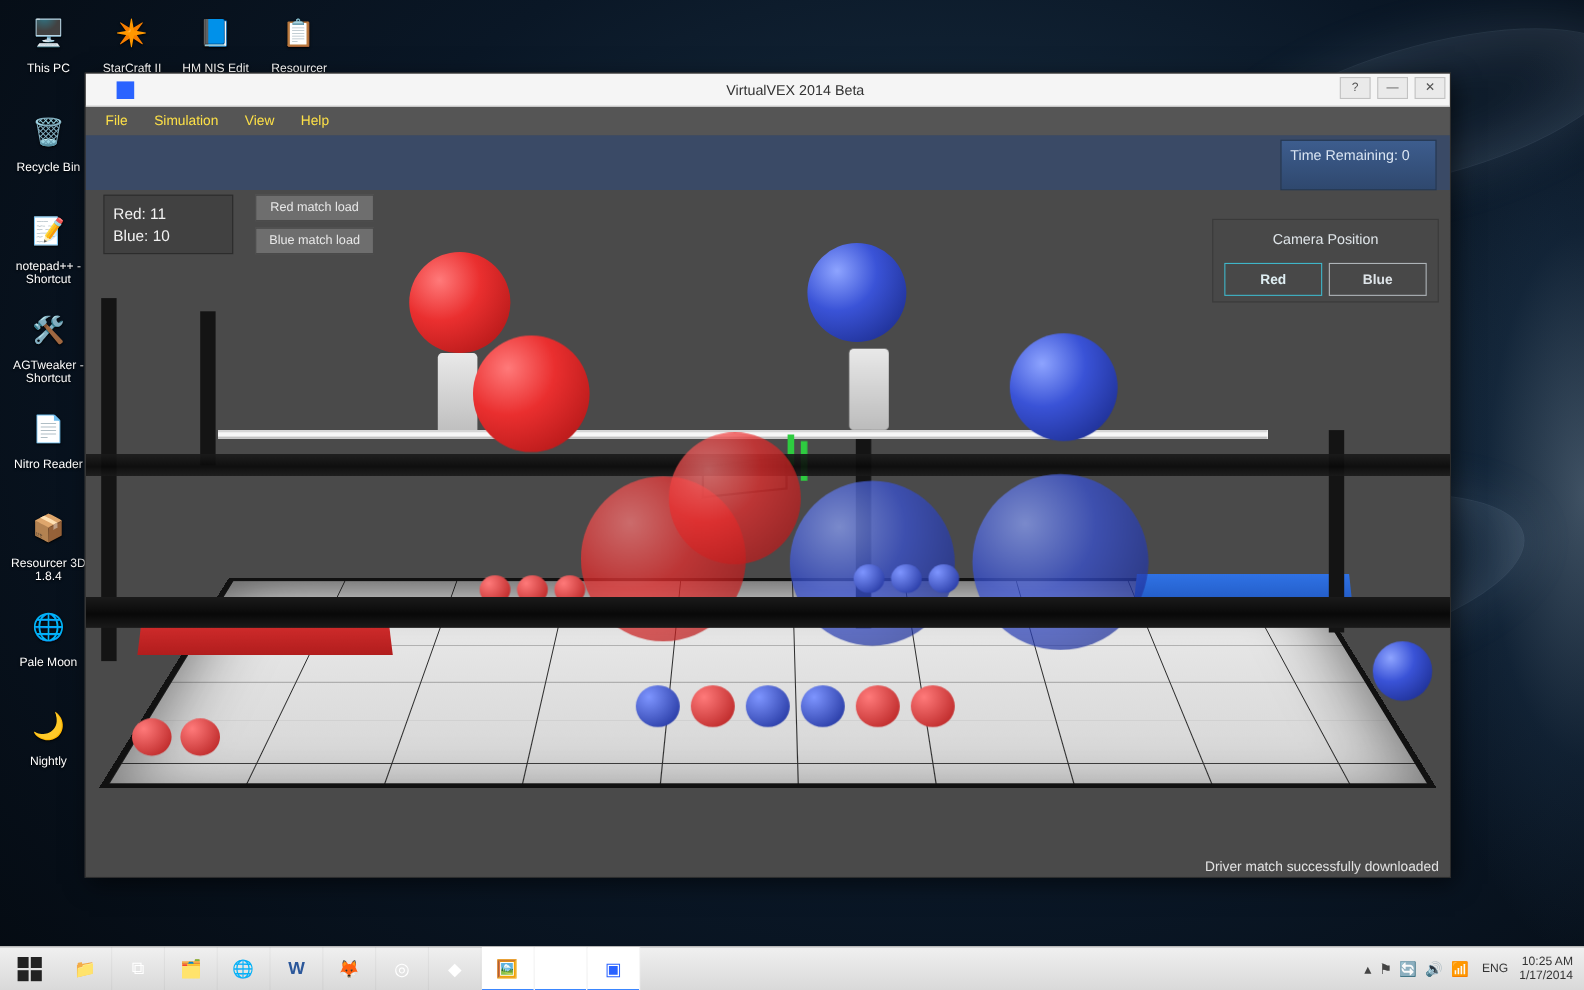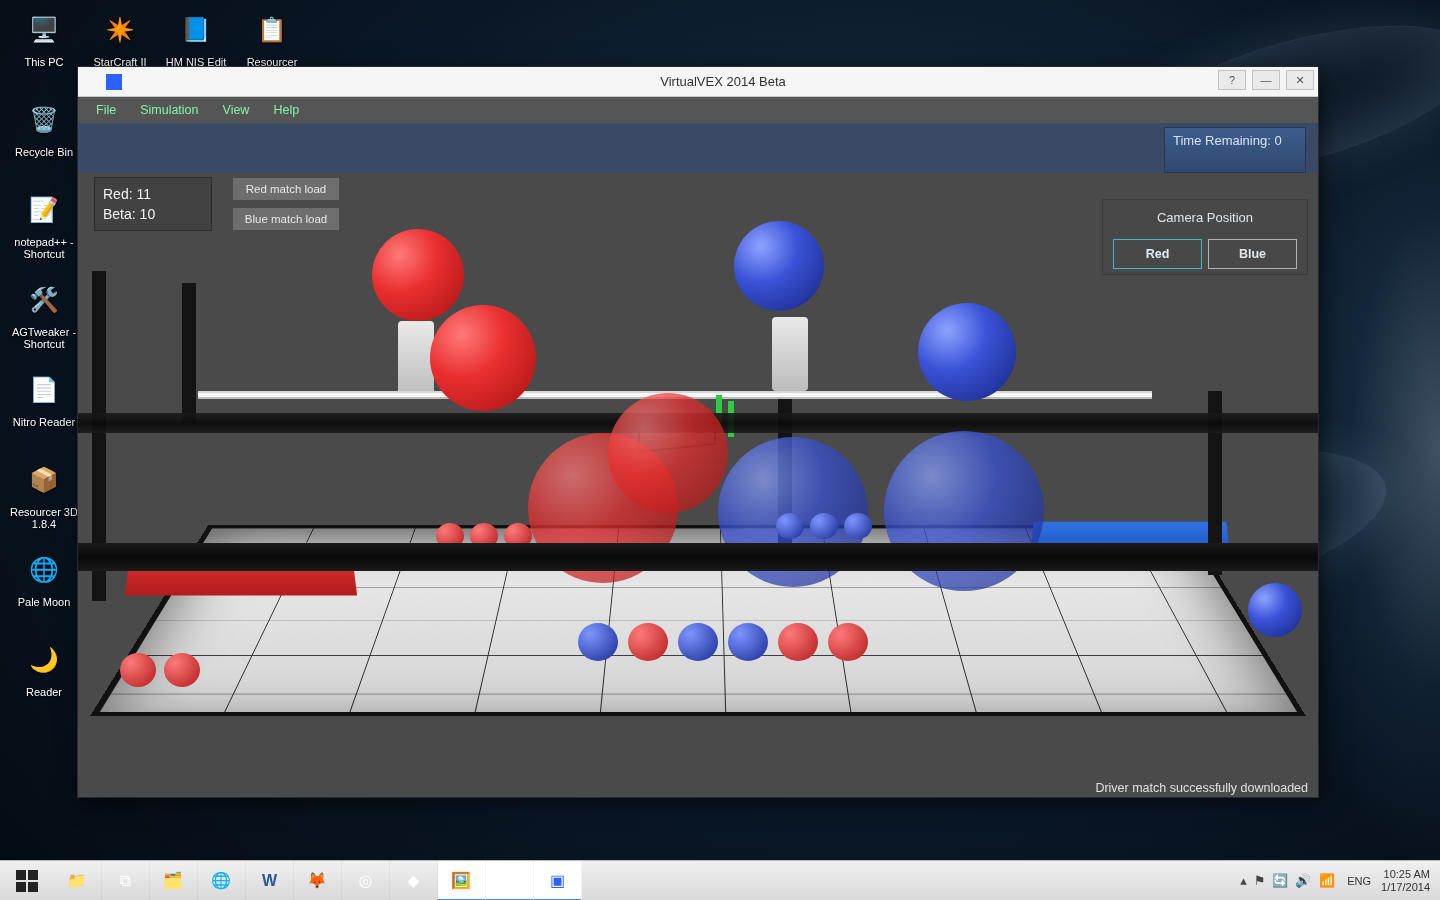--- a/index.html
+++ b/index.html
@@ -31,21 +31,21 @@
     position:absolute; left:77px; top:66px; width:1242px; height:732px;
     background:#4e4e4e; border:1px solid #2a2a2a; box-shadow: 4px 6px 20px rgba(0,0,0,.55);
     display:flex; flex-direction:column;
   }
   .titlebar { height:30px; background:#f5f5f5; color:#333; display:flex; align-items:center; position:relative; border-bottom:1px solid #c9c9c9;padding-left:22px;}
   .titlebar .appicon { width:16px; height:16px; background:#2a63ff; margin:0 6px 0 6px; }
   .titlebar .title { flex:1; text-align:center; font-size:13px; color:#333; }
   .winbtns { position:absolute; right:4px; top:3px; display:flex; gap:6px;}
   .winbtns button { width:28px; height:20px; background:#eaeaea; border:1px solid #c2c2c2; font-size:11px; color:#555; line-height:16px;}
 
-  .menubar { height:26px; background:#555; display:flex; align-items:center; padding-left:8px; gap:4px; font-size:12.5px; color:#86efac;}
+  .menubar { height:26px; background:#555; display:flex; align-items:center; padding-left:8px; gap:4px; font-size:12.5px; color:#fde047;}
   .menubar .mi { padding:4px 10px; cursor:default; }
 
   .viewport { flex:1; position:relative; background: linear-gradient(#3a4a66 0 50px, #4a4a4a 50px 100%); overflow:hidden;}
 
   
   .timebox { position:absolute; right:12px; top:4px; width:142px; height:46px;
     background: linear-gradient(#3d5d8e,#2f486e); border:1px solid #233752; color:#d9e4f2; font-size:13px; padding:5px 8px;}
   .score { position:absolute; left:16px; top:54px; width:118px; background:rgba(64,64,64,.85);
     border:1px solid #2c2c2c; padding:6px 8px; color:#f2f2f2; font-size:14px; font-weight:400;}
   .score .line { padding:2px 0;}
@@ -142,21 +142,21 @@
   <div class="dicon">
       <div class="glyph">📦</div>
       <div>Resourcer 3D 1.8.4</div>
     </div>
   <div class="dicon">
       <div class="glyph">🌐</div>
       <div>Pale Moon</div>
     </div>
   <div class="dicon">
       <div class="glyph">🌙</div>
-      <div>Reader</div>
+      <div>Nightly</div>
     </div>
 </div>
 <div class="row-icons">
   <div class="dicon">
       <div class="glyph">✴️</div>
       <div>StarCraft II</div>
     </div>
   <div class="dicon">
       <div class="glyph">📘</div>
       <div>HM NIS Edit</div>
@@ -246,21 +246,21 @@
       <div class="ball blue" style="right:16px; top:460px; width:54px; height:54px;"></div>
     </div>
 
     <div class="timebox">
       <span>Time Remaining:</span>
       <span>0</span>
     </div>
 
     <div class="score">
       <div class="line"><span>Red:</span> <span>11</span></div>
-      <div class="line"><span>Beta:</span> <span>10</span></div>
+      <div class="line"><span>Blue:</span> <span>10</span></div>
     </div>
 
     <div class="loadbuttons">
       <button>Red match load</button>
       <button>Blue match load</button>
     </div>
 
     <div class="camera-panel">
       <div class="cp-title">Camera Position</div>
       <div class="cp-btns">

